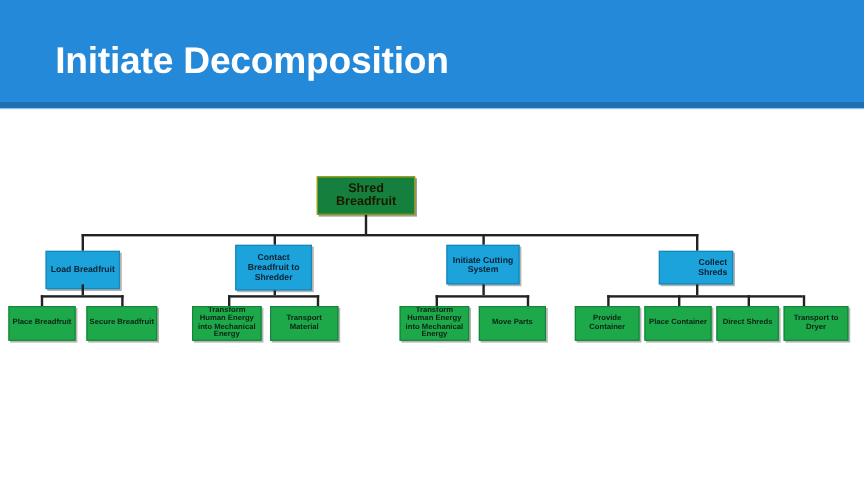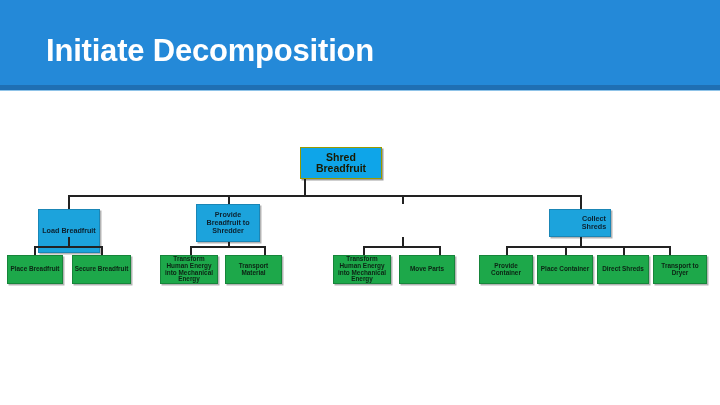--- a/index.html
+++ b/index.html
@@ -75,27 +75,26 @@
     color: #14202e;
     line-height: 1.08;
     overflow: hidden;
   }
   .node span {
     display: block;
     padding: 0 1px;
   }
 
   .node-root {
-    background: #0ea5e9;
+    background: #15803d;
     border: 1.5px solid #9a9a00;
     box-shadow: 1.5px 1.5px 0 rgba(40,40,40,0.45);
     font-size: 10.5px;
     font-weight: 600;
     color: #1a1a00;
-    margin-left: 36px;
   }
   .node-l2 {
     background: #1ca3dc;
     border: 1px solid #1a86b6;
     box-shadow: 1.5px 1.5px 0 rgba(40,40,40,0.35);
     font-size: 7.2px;
     font-weight: 600;
     color: #0c2230;
   }
   .node-l3 {
@@ -132,28 +131,31 @@
 
     <div class="connector v" style="left:304px; top:79px; height:17px;"></div>
 
     <div class="connector h" style="left:68px; top:95px; width:514px;"></div>
 
     <div class="connector v" style="left:68px; top:95px; height:14px;"></div>
     <div class="connector v" style="left:228px; top:95px; height:9px;"></div>
     <div class="connector v" style="left:402px; top:95px; height:9px;"></div>
     <div class="connector v" style="left:580px; top:95px; height:14px;"></div>
 
-    <div class="node node-l2" style="left:38px; top:109px; width:62px; height:44px;">
+    <div class="node node-l2" style="left:38px; top:109px; width:62px; height:32px;">
       <span>Load Breadfruit</span>
     </div>
 
     <div class="node node-l2" style="left:196px; top:104px; width:64px; height:38px;">
-      <span>Provide Breadfruit to Shredder</span>
-    </div>
-
+      <span>Contact Breadfruit to Shredder</span>
+    </div>
+
+    <div class="node node-l2" style="left:372px; top:104px; width:61px; height:33px;">
+      <span>Initiate Cutting System</span>
+    </div>
 
     <div class="node node-l2" style="left:549px; top:109px; width:62px; height:28px;padding-left:28px;">
       <span>Collect Shreds</span>
     </div>
 
     <div class="connector v" style="left:68px; top:137px; height:9px;"></div>
     <div class="connector h" style="left:34px; top:146px; width:69px;"></div>
     <div class="connector v" style="left:34px; top:146px; height:9px;"></div>
     <div class="connector v" style="left:101px; top:146px; height:9px;"></div>
 

